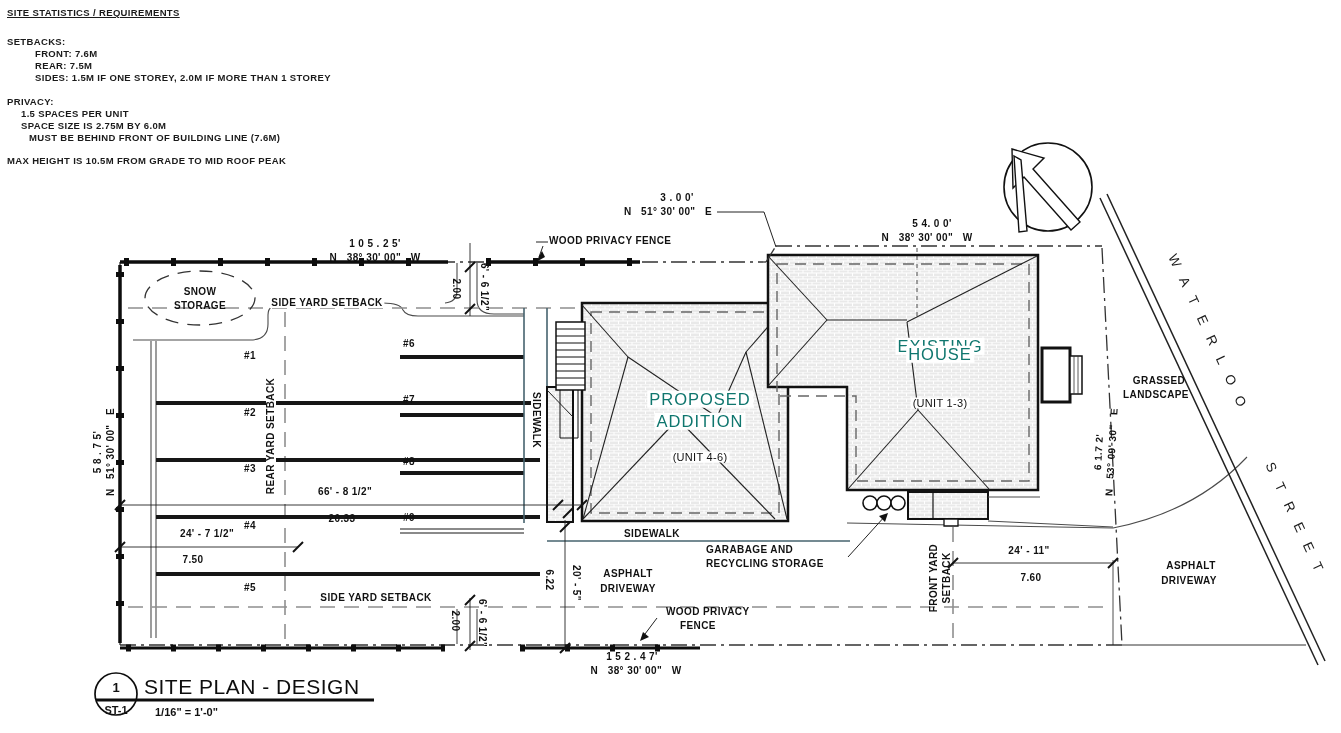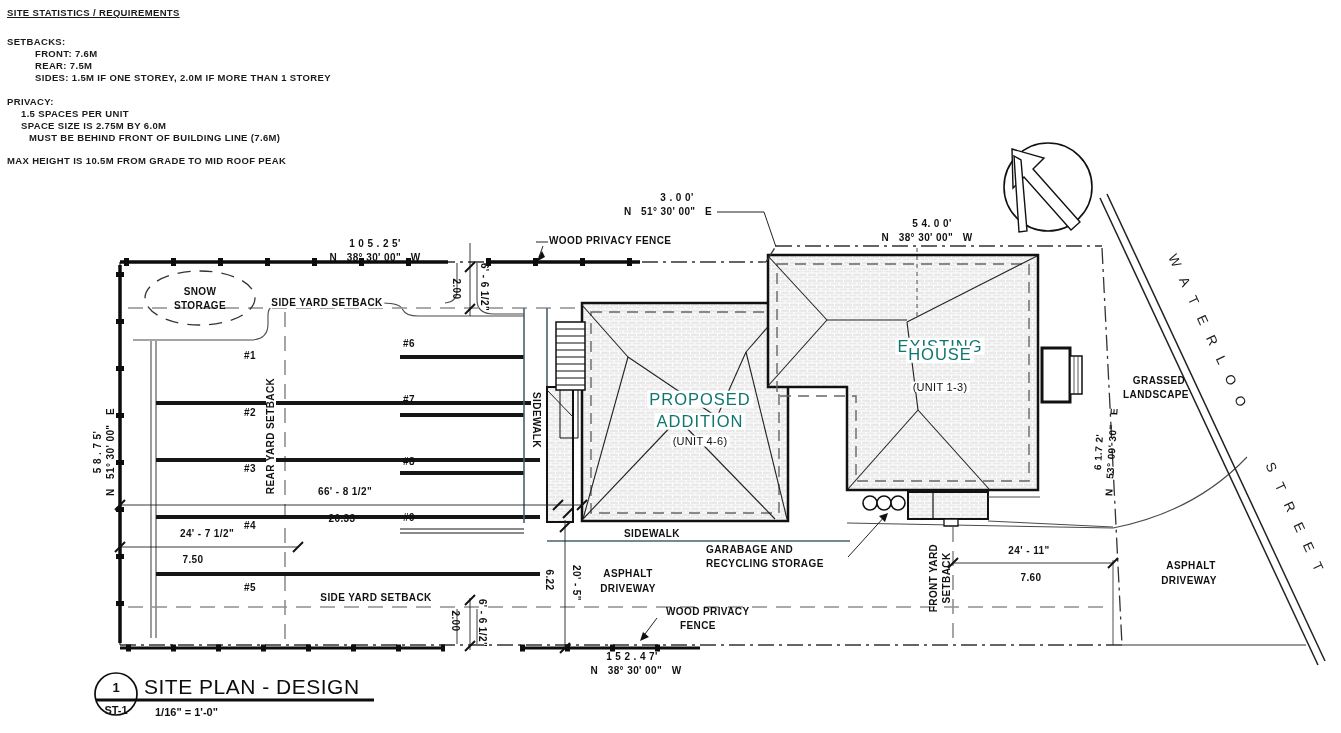--- a/index.html
+++ b/index.html
@@ -9,21 +9,21 @@
   .stat{position:absolute;font:600 9.5px/1.15 "Liberation Sans",sans-serif;letter-spacing:.35px;color:#1a1a1a;white-space:pre;}
   .stat.u{text-decoration:underline;}
   .lbl{position:absolute;font:600 10px/1 "Liberation Sans",sans-serif;letter-spacing:.4px;color:#111;
        white-space:pre;transform:translate(-50%,-50%);}
   .la{transform:translate(0,-50%);}
   .r90{transform:translate(-50%,-50%) rotate(90deg);}
   .rm90{transform:translate(-50%,-50%) rotate(-90deg);}
   .rm86{transform:translate(-50%,-50%) rotate(-86.5deg);}
   .chip{background:#fff;padding:0 2px;}
   .big{font:400 16.5px/1 "Liberation Sans",sans-serif;letter-spacing:1px;color:#0f766e;background:#fff;padding:0 2px;}
-  .unit{font:400 11px/1 "Liberation Sans",sans-serif;letter-spacing:.3px;background:#fff;padding:0 2px;}
+  .unit{font:400 11px/1 "Liberation Sans",sans-serif;letter-spacing:.3px;background:#fff;padding:0 2px;margin-top:16px;}
   .street{position:absolute;left:1178px;top:252px;transform:rotate(65deg);transform-origin:0 0;
           font:400 13.5px/1 "Liberation Sans",sans-serif;letter-spacing:13px;color:#1a1a1a;white-space:pre;}
   .tb-title{position:absolute;font:500 21px/1 "Liberation Sans",sans-serif;letter-spacing:.5px;color:#0d0d0d;transform:translate(0,-50%);}
   .tb-scale{position:absolute;font:700 11px/1 "Liberation Sans",sans-serif;transform:translate(0,-50%);}
   .tb-num{position:absolute;font:600 13px/1 "Liberation Sans",sans-serif;transform:translate(-50%,-50%);}
   .tb-sheet{position:absolute;font:600 11px/1 "Liberation Sans",sans-serif;transform:translate(-50%,-50%);}
 </style>
 </head>
 <body>
 

